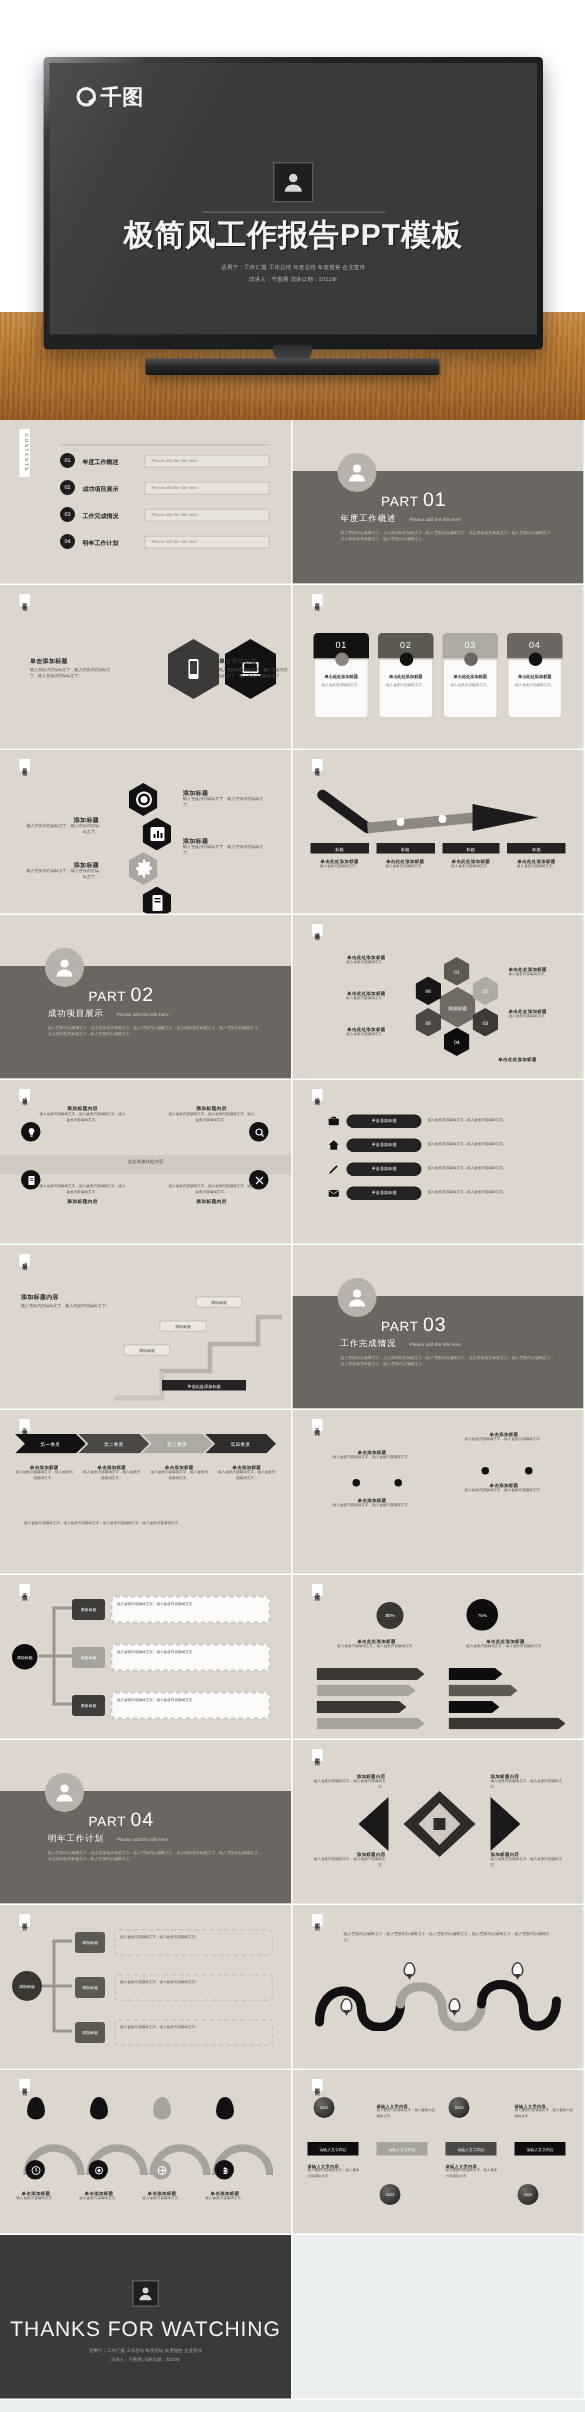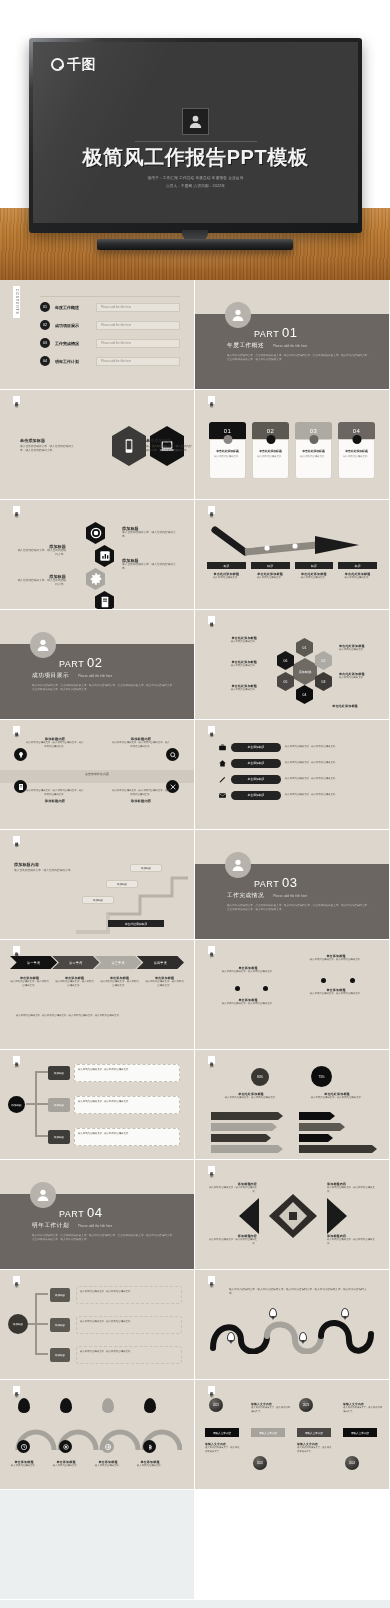--- a/index.html
+++ b/index.html
@@ -853,16 +853,29 @@
     <div style="position:absolute;left:102px;top:62px;width:36px">
       <div class="t-h" style="font-size:2.8px">请输入文字内容</div>
       <div class="t-b" style="font-size:2.3px">输入替换内容编辑文字，输入替换内容编辑文字。</div>
     </div>
     <div style="position:absolute;left:148px;top:22px;width:40px">
       <div class="t-h" style="font-size:2.8px">请输入文字内容</div>
       <div class="t-b" style="font-size:2.3px">输入替换内容编辑文字，输入替换内容编辑文字。</div>
     </div>
   </div>
 
+  <div class="slide thanks">
+    <div class="tx">
+      <div class="thanks-av">
+        <svg viewBox="0 0 24 24" fill="#d6d6d6">
+            <circle cx="12" cy="8" r="4"></circle>
+            <path d="M4 21c0-4.4 3.6-7 8-7s8 2.6 8 7z"></path>
+          </svg>
+      </div>
+      <div class="thanks-title">THANKS FOR WATCHING</div>
+      <div class="thanks-sub">适用于：工作汇报 工作总结 年度总结 年度报告 企业宣传</div>
+      <div class="thanks-sub" style="margin-top:0">演讲人：千图网 演讲日期：2022年</div>
+    </div>
+  </div>
 
   <div class="slide empty"></div>
 
 </div>
 
 </body></html>

